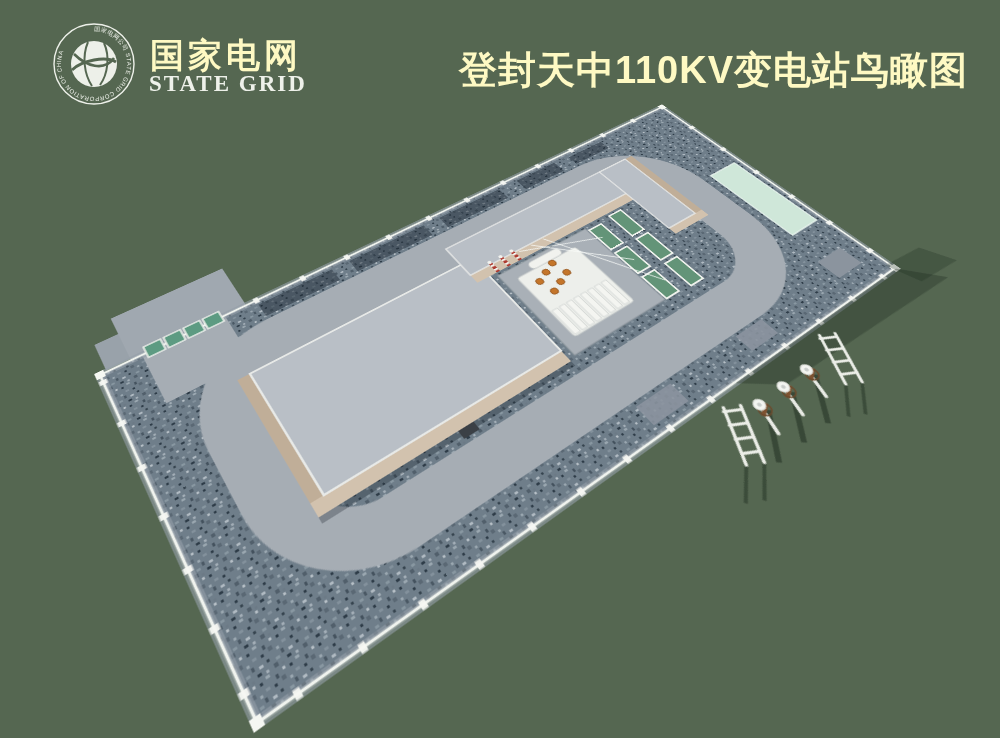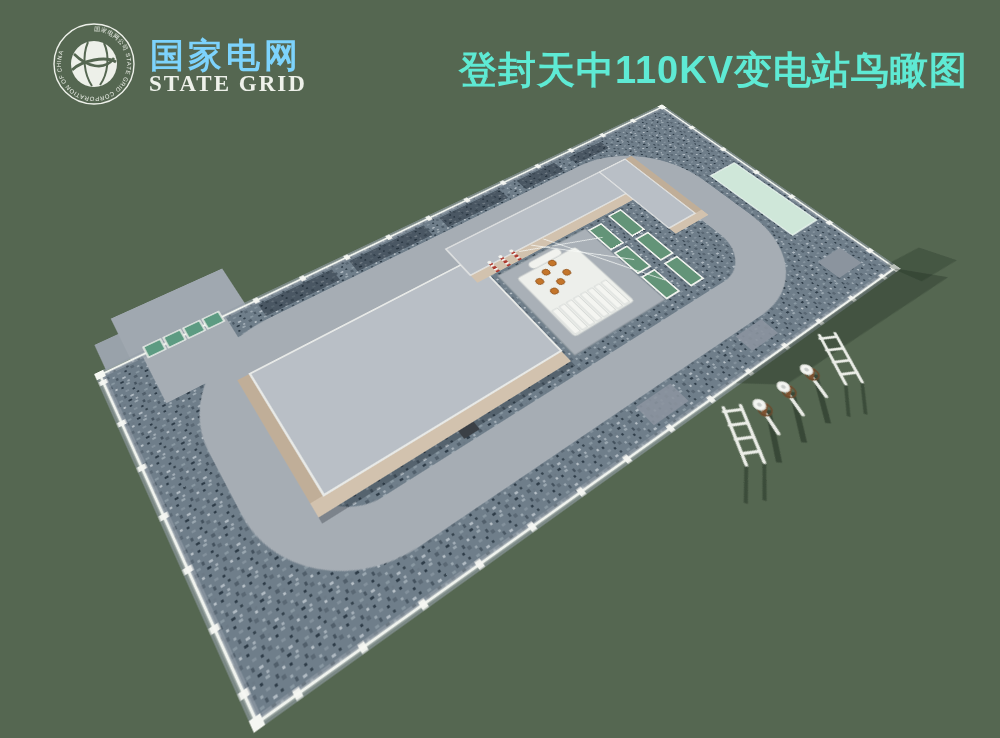--- a/index.html
+++ b/index.html
@@ -7,30 +7,30 @@
     width:1000px;height:738px;overflow:hidden;position:relative;
     background:var(--ground_green,#556751);
     font-family:"Liberation Sans",sans-serif;
   }
   #app{position:absolute;inset:0;width:1000px;height:738px;overflow:hidden}
   
   .header{position:absolute;left:0;top:0;width:1000px;height:118px;z-index:5}
   .emblem{position:absolute;left:52px;top:22px;width:84px;height:84px}
   .brand-cn{
     position:absolute;left:150px;top:33px;
-    font-size:34px;font-weight:bold;letter-spacing:4px;color:#7dd3fc;white-space:nowrap;
+    font-size:34px;font-weight:bold;letter-spacing:4px;color:#fef9c3;white-space:nowrap;
   }
   .brand-en{
     position:absolute;left:149px;top:71px;
     font-family:"Liberation Serif",serif;font-size:23px;font-weight:bold;
     letter-spacing:2px;color:#eef1ea;white-space:nowrap;
   }
   .main-title{
     position:absolute;right:32px;top:45px;
-    font-size:38px;font-weight:bold;letter-spacing:1px;color:#5eead4;white-space:nowrap;
+    font-size:38px;font-weight:bold;letter-spacing:1px;color:#fef9c3;white-space:nowrap;
   }
   
   .stage{position:absolute;inset:0;z-index:1}
   #plan-wrap{
     position:absolute;left:0;top:0;width:900px;height:560px;
     transform-origin:0 0;will-change:transform;
   }
   #plan-wrap svg{display:block}
 </style>
 </head>

